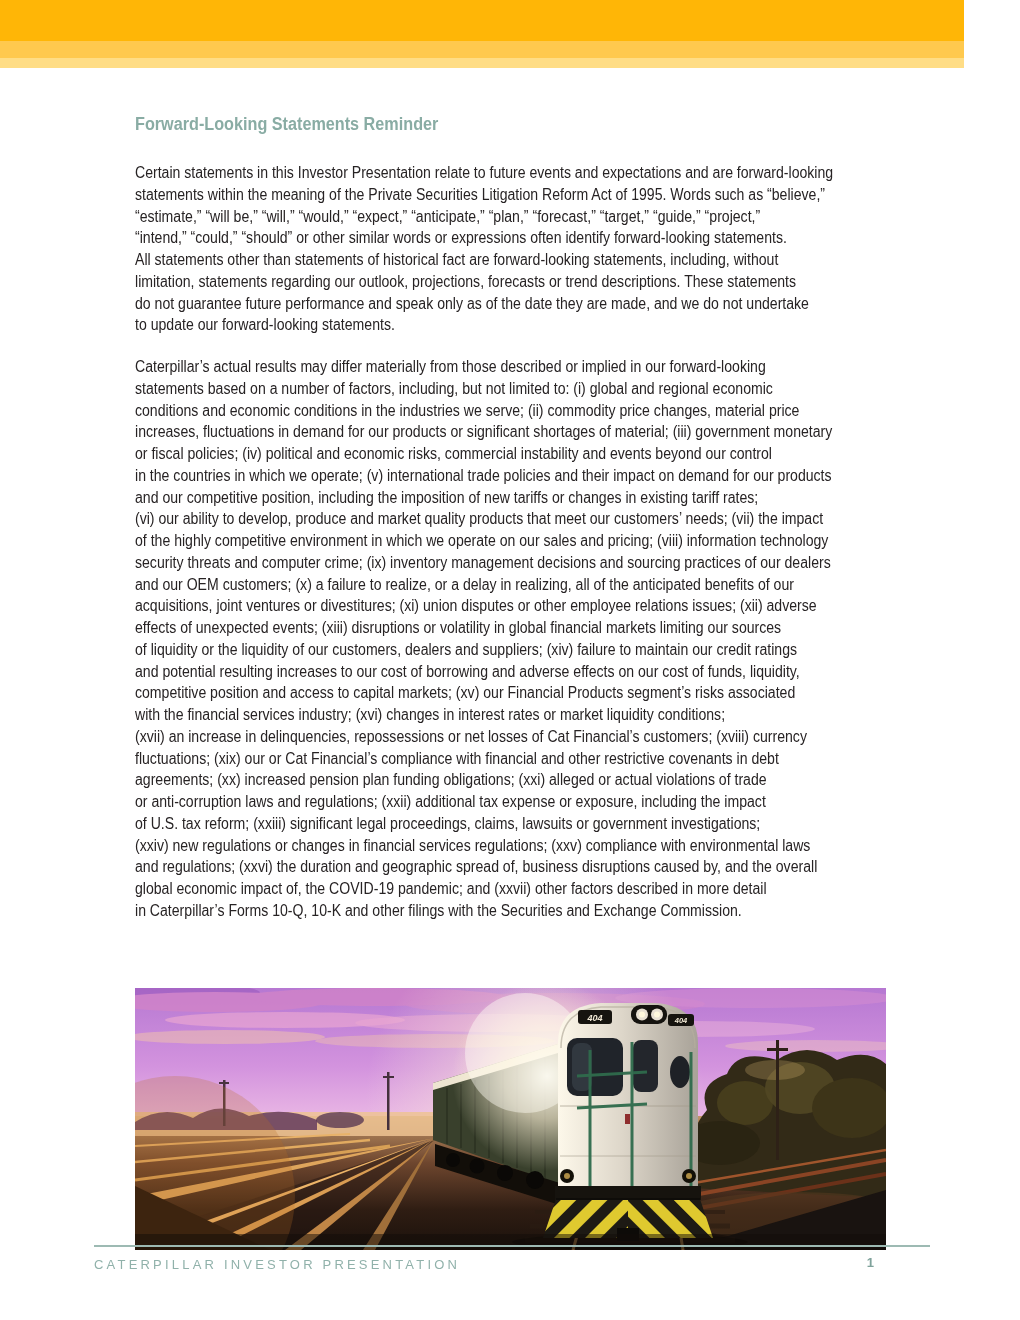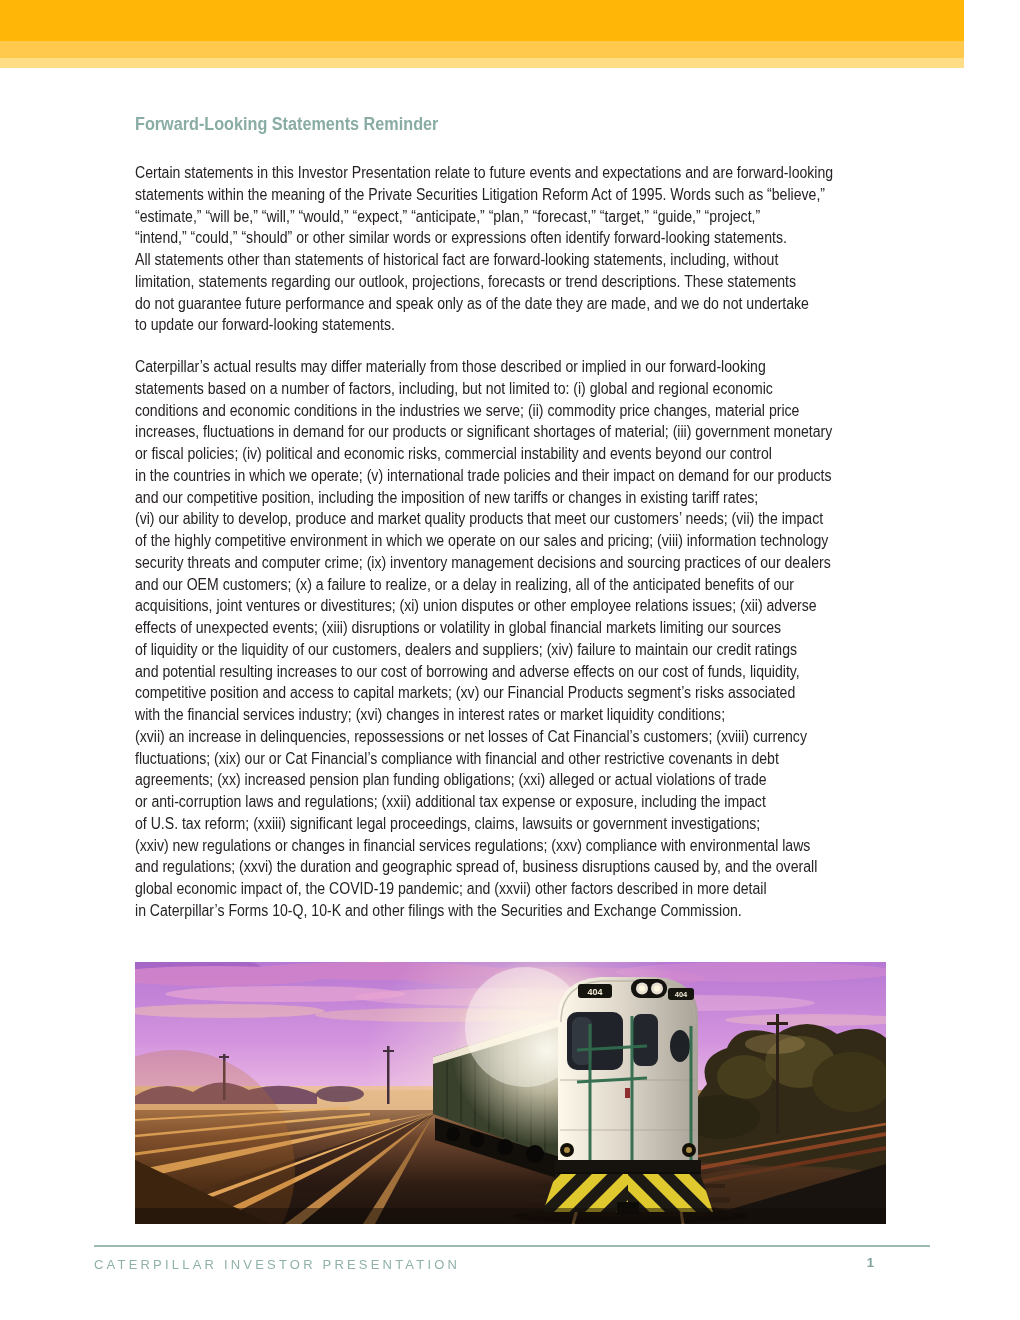--- a/index.html
+++ b/index.html
@@ -21,22 +21,22 @@
     position:absolute; left:135px; width:870px;
     font-size:16px; line-height:21.75px; color:#272324;
     white-space:pre-line;
     transform:scaleX(0.88); transform-origin:0 0;
     letter-spacing:0px;
   }
   #para1 { top:162px; }
   #para2 { top:356px; }
 
   .photo-frame {
-    position:absolute; left:135px; top:962px; width:751px; height:262px;
-    overflow:hidden; background:#d9a6ec;
+    position:absolute; left:135px; top:988px; width:751px; height:262px;
+    overflow:hidden; background:#d9a6ec;font-style:italic;
   }
   .photo-frame svg { display:block; }
 
   .footer-rule {
     position:absolute; left:94px; top:1245px; width:836px; height:2px;
     background:#9DBAB3;
   }
   .footer-label {
     position:absolute; left:94px; top:1257px;
     font-size:13px; letter-spacing:3.2px; color:#90B1AA; white-space:nowrap;

